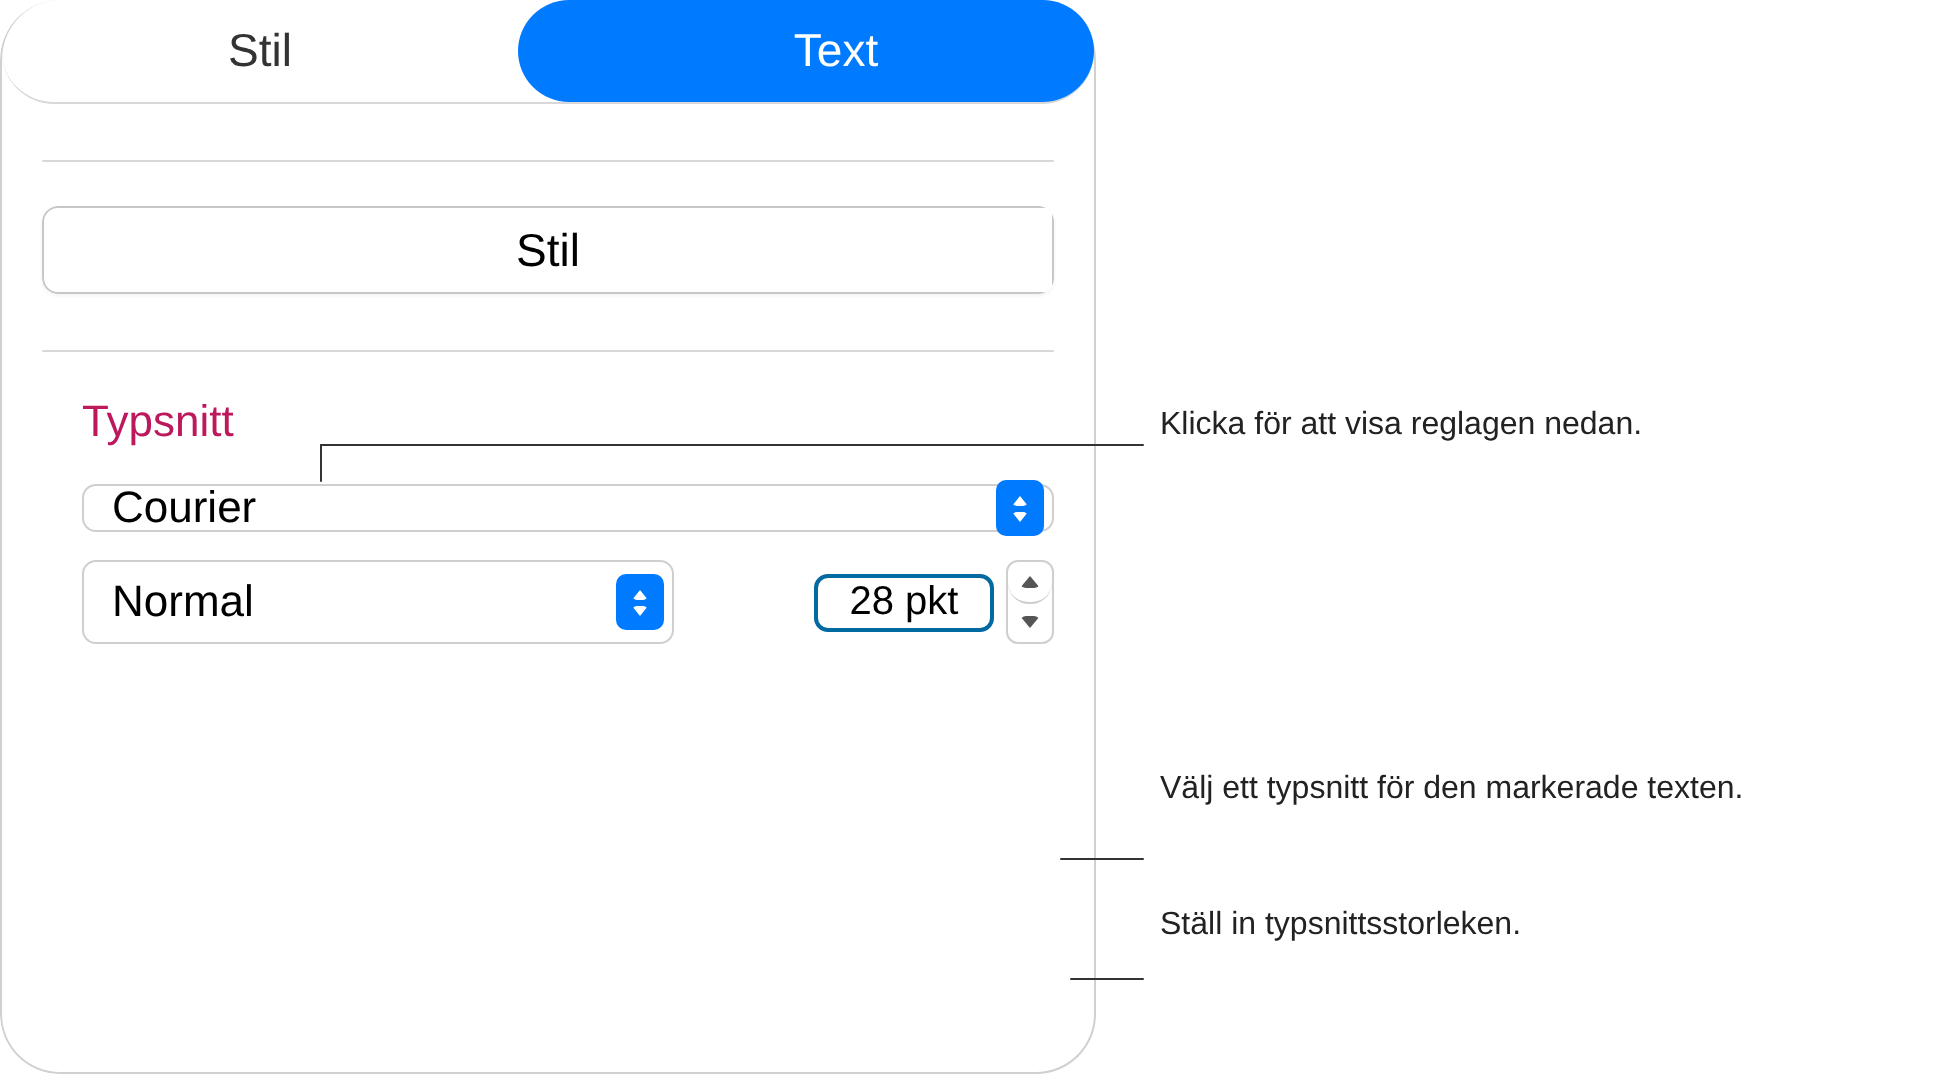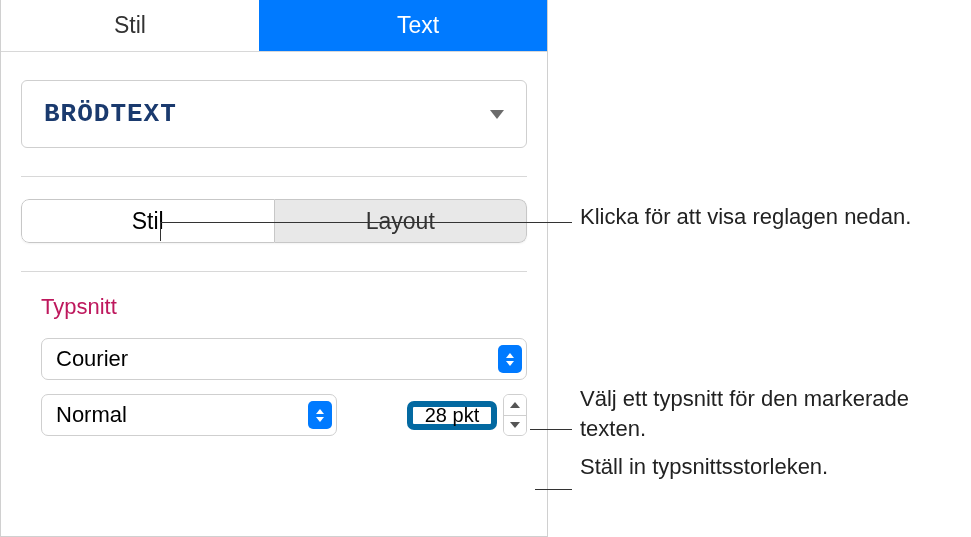--- a/index.html
+++ b/index.html
@@ -1,18 +1,19 @@
 <!DOCTYPE html>
 <html><head>
   <meta charset="utf-8">
   <style>
     * {
       box-sizing: border-box;
       margin: 0;
       padding: 0;
+      border-radius: 30px;
     }
     body {
       font-family: -apple-system, BlinkMacSystemFont, "Helvetica Neue", Arial, sans-serif;
       background: #ffffff;
       width: 971px;
       height: 537px;
       position: relative;
       overflow: hidden;
     }
     .panel {
@@ -105,21 +106,21 @@
       margin: 28px 20px 0 20px;
       border-top: 1px solid #d8d8d8;
     }
     .section-label {
       margin: 22px 20px 0 40px;
       font-size: 22px;
       color: #be185d;
     }
     .font-select {
       margin: 18px 20px 0 40px;
-      height: 42px;
+      height: 24px;
       border: 1px solid #cfcfcf;
       border-radius: 7px;
       display: flex;
       align-items: center;
       justify-content: space-between;
       padding: 0 4px 0 14px;
       cursor: pointer;
       background: #fff;
     }
     .font-select-label {
@@ -149,21 +150,21 @@
       color: #000;
     }
     .size-group {
       display: flex;
       align-items: center;
       gap: 6px;
     }
     .size-input {
       width: 90px;
       height: 29px;
-      border: 6px solid #0369a1;
+      border: 2px solid #0369a1;
       border-radius: 7px;
       display: flex;
       align-items: center;
       justify-content: center;
       font-size: 20px;
       background: #fff;
     }
     .stepper {
       width: 24px;
       height: 42px;
@@ -219,48 +220,43 @@
     .popup-arrow-down {
       width: 0;
       height: 0;
       border-left: 4px solid transparent;
       border-right: 4px solid transparent;
       border-top: 5px solid #fff;
     }
     .callout {
       position: absolute;
       left: 580px;
-      font-size: 22px;
+      font-size: 16px;
       color: #222;
       line-height: 1.35;
     }
     .callout-line {
       position: absolute;
       background: #333;
     }
   </style>
 </head>
 <body>
 
 <div class="panel">
   <div class="top-tabs">
     <div class="top-tab">Stil</div>
     <div class="top-tab active">Text</div>
   </div>
 
-  <div class="style-dropdown">
-    <span class="style-dropdown-label">BRÖDTEXT</span>
-    <span class="chevron-down"></span>
-  </div>
 
   <div class="divider"></div>
 
   <div class="segmented">
     <div class="segment active">Stil</div>
-    <div class="segment inactive">Layout</div>
   </div>
 
   <div class="divider2"></div>
 
   <div class="section-label">Typsnitt</div>
 
   <div class="font-select">
     <span class="font-select-label">Courier</span>
     <span class="popup-arrows">
       <span class="popup-arrow-up"></span>

